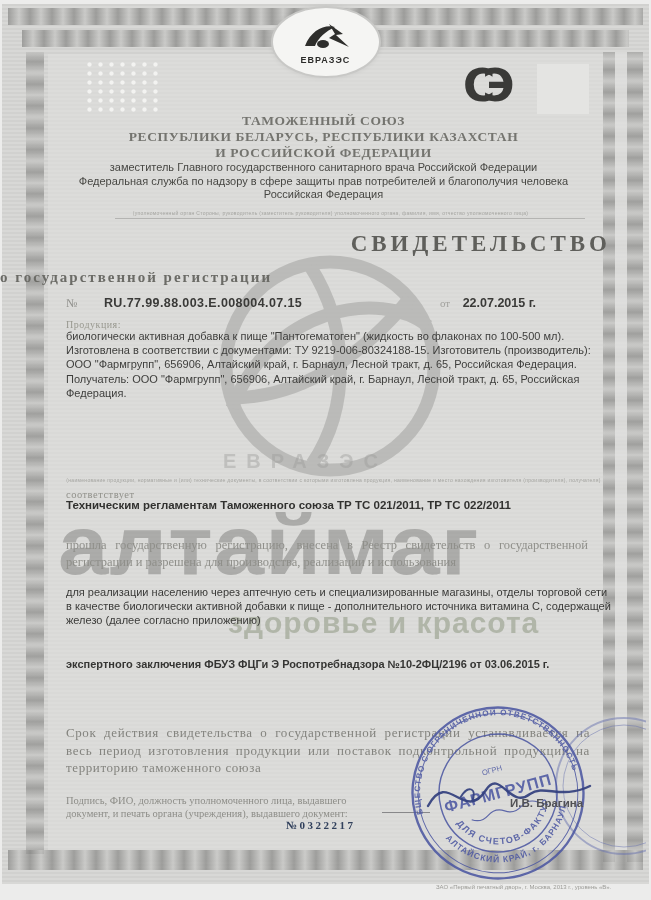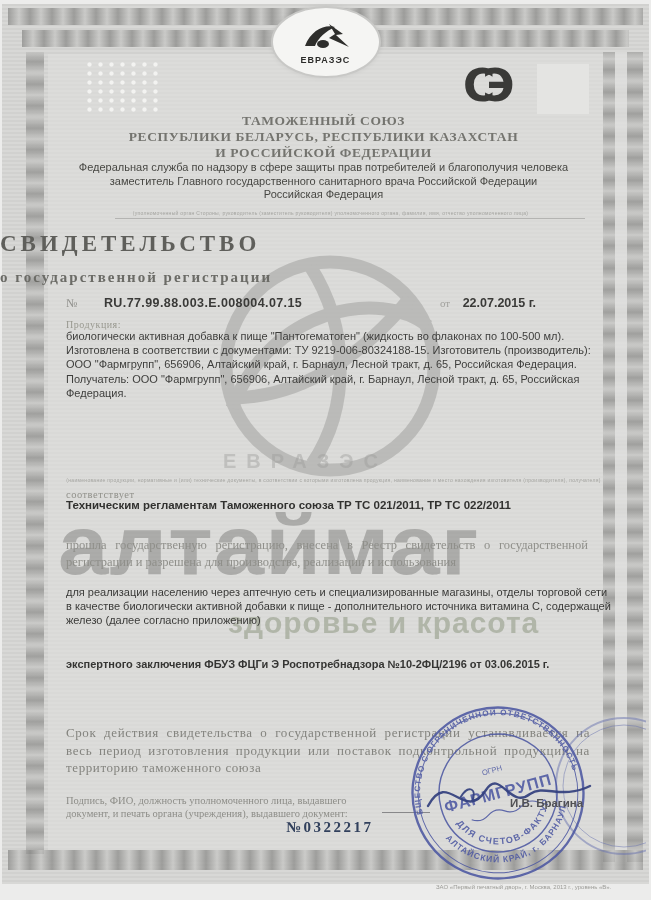--- a/index.html
+++ b/index.html
@@ -30,21 +30,21 @@
   .holo{position:absolute;left:537px;top:64px;width:52px;height:50px;background:#e4e4e2;}
   
   .hdr{position:absolute;left:52px;right:56px;top:113px;text-align:center;z-index:2;}
   .hdr .u{font-family:"Liberation Serif",serif;font-weight:bold;font-size:13.5px;line-height:16px;
           letter-spacing:.6px;color:#74746f;}
   .hdr .a{font-size:11px;line-height:13.5px;color:#474743;font-weight:500;margin-top:0px;}
   .hdr .a:first-of-type{margin-top:7px;}
   .fineprint{position:absolute;text-align:center;font-size:5px;color:#a6a6a2;white-space:nowrap;
              letter-spacing:.3px;z-index:2;}
   .rule{position:absolute;border-top:1px solid #b4b4b2;z-index:2;}
-  .title{position:absolute;left:0;right:40px;top:231px;text-align:left;font-family:"Liberation Serif",serif;
+  .title{position:absolute;left:0;right:40px;top:231px;text-align:right;font-family:"Liberation Serif",serif;
          font-weight:bold;font-size:23px;letter-spacing:4px;color:#5f5f5b;z-index:2;}
   .subtitle{position:absolute;left:0;right:40px;top:269px;font-family:"Liberation Serif",serif;
             font-weight:bold;font-size:15px;letter-spacing:2px;color:#6b6b66;z-index:2;}
   .numrow{position:absolute;left:66px;right:40px;top:293px;z-index:2;}
   .numrow .lbl{font-family:"Liberation Serif",serif;color:#90908c;font-size:12px;}
   .numrow .num{font-size:12.5px;font-weight:600;color:#3a3a38;letter-spacing:.4px;margin-left:22px;}
   .daterow{position:absolute;left:440px;top:293px;z-index:2;}
   .daterow .lbl{font-family:"Liberation Serif",serif;color:#a0a09c;font-size:11px;}
   .daterow .val{font-size:12.5px;font-weight:600;color:#3a3a38;margin-left:8px;}
   .plabel{position:absolute;left:66px;top:319px;font-family:"Liberation Serif",serif;font-size:10px;
@@ -65,21 +65,21 @@
   .wm-sub{position:absolute;left:205px;top:606px;font-weight:bold;font-size:30px;
           color:rgba(142,152,130,.55);letter-spacing:1px;z-index:1;margin-left:23px;}
   .basis{position:absolute;left:66px;top:621px;width:522px;font-family:"Liberation Serif",serif;
          font-size:12px;line-height:15.5px;color:#8e8e88;z-index:2;}
   .basis-val{position:absolute;left:66px;top:658px;width:530px;font-size:11px;font-weight:600;color:#353533;z-index:2;}
   .validity{position:absolute;left:66px;top:724px;width:524px;font-family:"Liberation Serif",serif;
             font-size:13px;line-height:17.5px;letter-spacing:.6px;color:#83837e;text-align:justify;z-index:2;}
   .signcap{position:absolute;left:66px;top:794px;width:300px;font-family:"Liberation Serif",serif;
            font-size:10.5px;line-height:13px;color:#8d8d88;z-index:2;}
   .sigline{position:absolute;left:382px;top:812px;width:48px;border-top:1px solid #88888a;z-index:2;}
-  .serial{position:absolute;left:286px;top:819px;font-family:"Liberation Serif",serif;font-size:15px;
+  .serial{position:absolute;left:286px;top:819px;font-family:"Liberation Serif",serif;font-size:11px;
           font-weight:600;letter-spacing:2.5px;color:#31405c;z-index:2;}
   
   .stamp{position:absolute;left:398px;top:698px;width:200px;height:190px;z-index:3;opacity:.88;}
   .stamp2{position:absolute;left:528px;top:712px;width:118px;height:150px;overflow:hidden;z-index:2;opacity:.5;}
   .signature{position:absolute;left:420px;top:762px;z-index:4;opacity:.92;}
   .signer{position:absolute;left:510px;top:797px;font-size:11.5px;font-weight:600;color:#515155;z-index:5;}
   .footer{position:absolute;left:436px;top:884px;font-size:6px;color:#9b9b97;z-index:2;white-space:nowrap;}
 </style>
 </head>
 <body>
@@ -107,22 +107,22 @@
 
   <div class="rosette"></div>
 
   <div class="se-logo"><span>С</span><span class="e">Э</span></div>
   <div class="holo"></div>
 
   <div class="hdr">
     <div class="u">ТАМОЖЕННЫЙ СОЮЗ</div>
     <div class="u">РЕСПУБЛИКИ БЕЛАРУСЬ, РЕСПУБЛИКИ КАЗАХСТАН</div>
     <div class="u">И РОССИЙСКОЙ ФЕДЕРАЦИИ</div>
+    <div class="a">заместитель Главного государственного санитарного врача Российской Федерации</div>
     <div class="a">Федеральная служба по надзору в сфере защиты прав потребителей и благополучия человека</div>
-    <div class="a">заместитель Главного государственного санитарного врача Российской Федерации</div>
     <div class="a">Российская Федерация</div>
   </div>
   <div class="fineprint" style="left:70px;right:60px;top:210px;">(уполномоченный орган Стороны, руководитель (заместитель руководителя) уполномоченного органа, фамилия, имя, отчество уполномоченного лица)</div>
   <div class="rule" style="left:115px;right:66px;top:218px;"></div>
 
   <div class="title">СВИДЕТЕЛЬСТВО</div>
   <div class="subtitle">о государственной регистрации</div>
 
   <div class="numrow">
     <span class="lbl">№</span>

